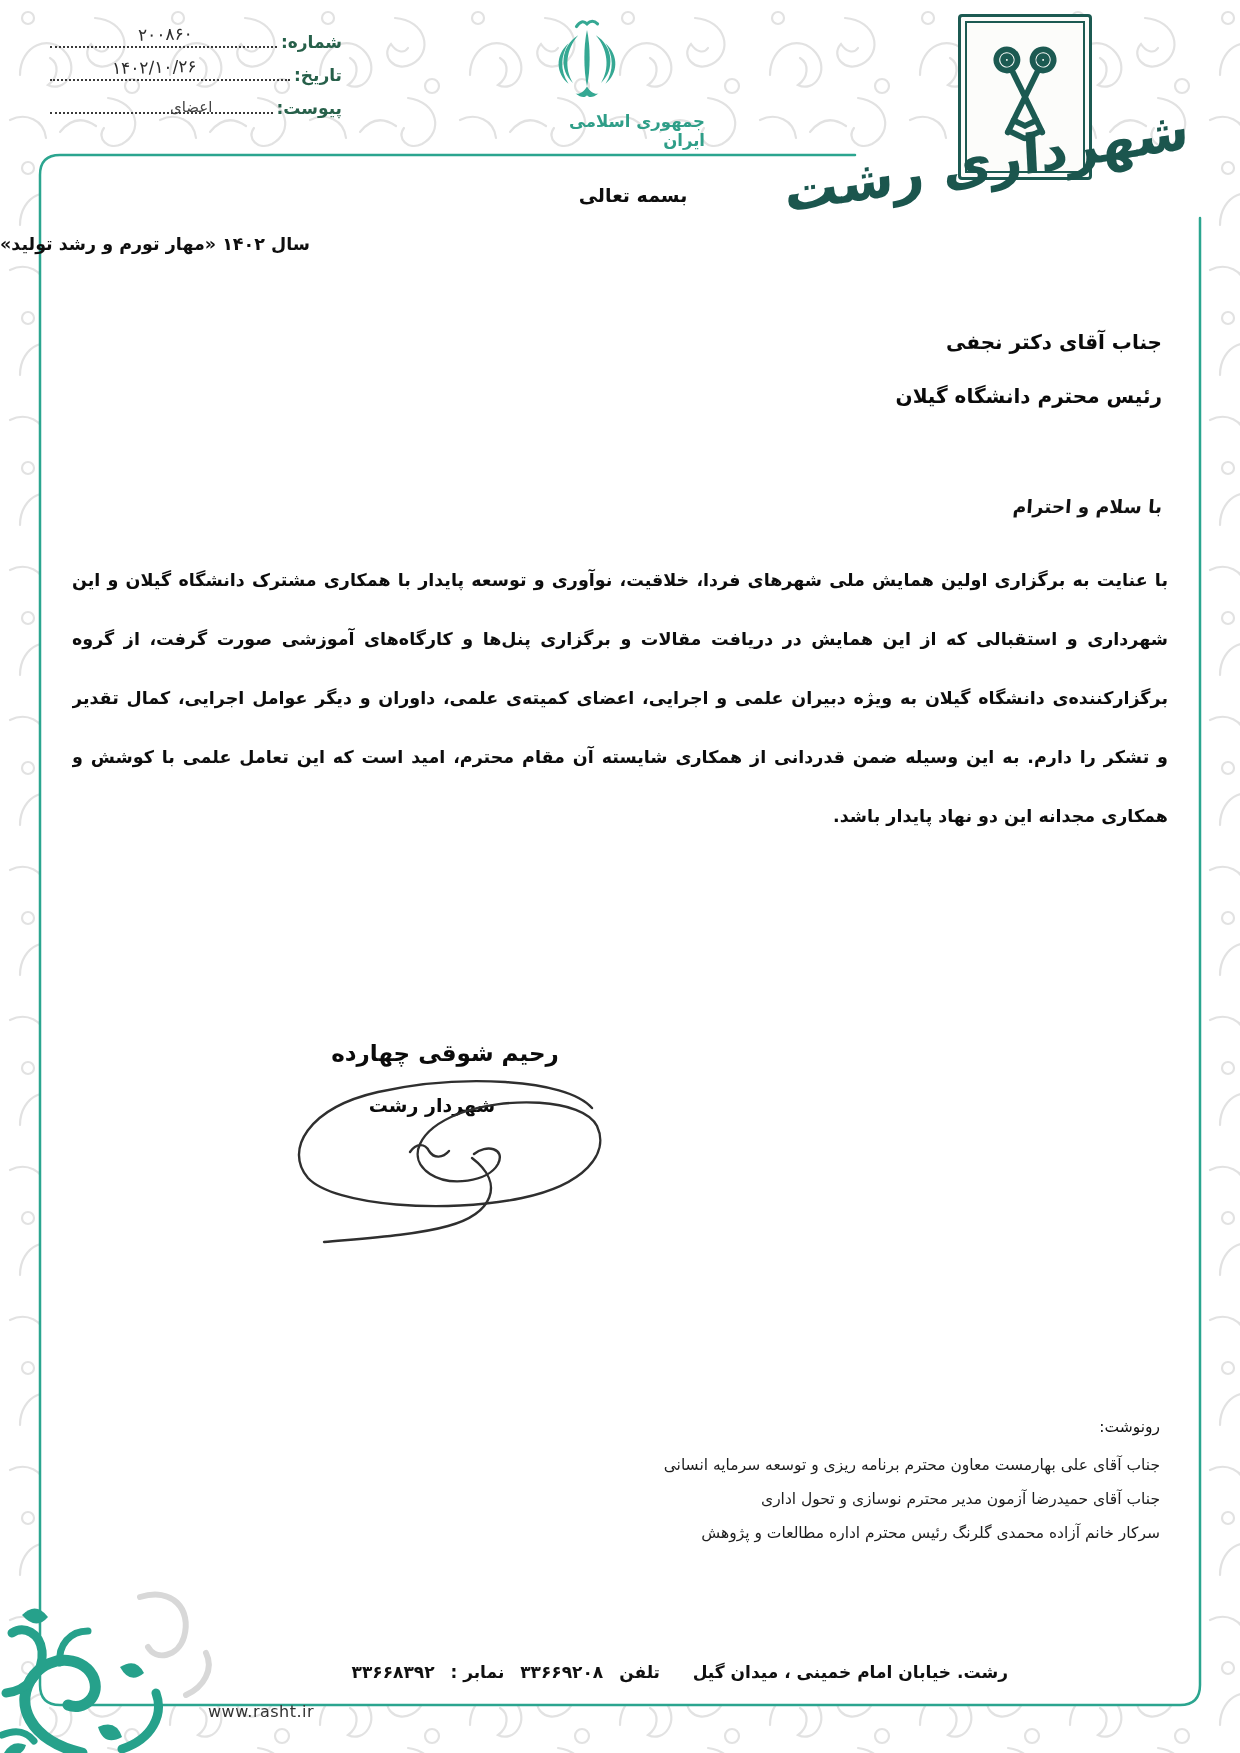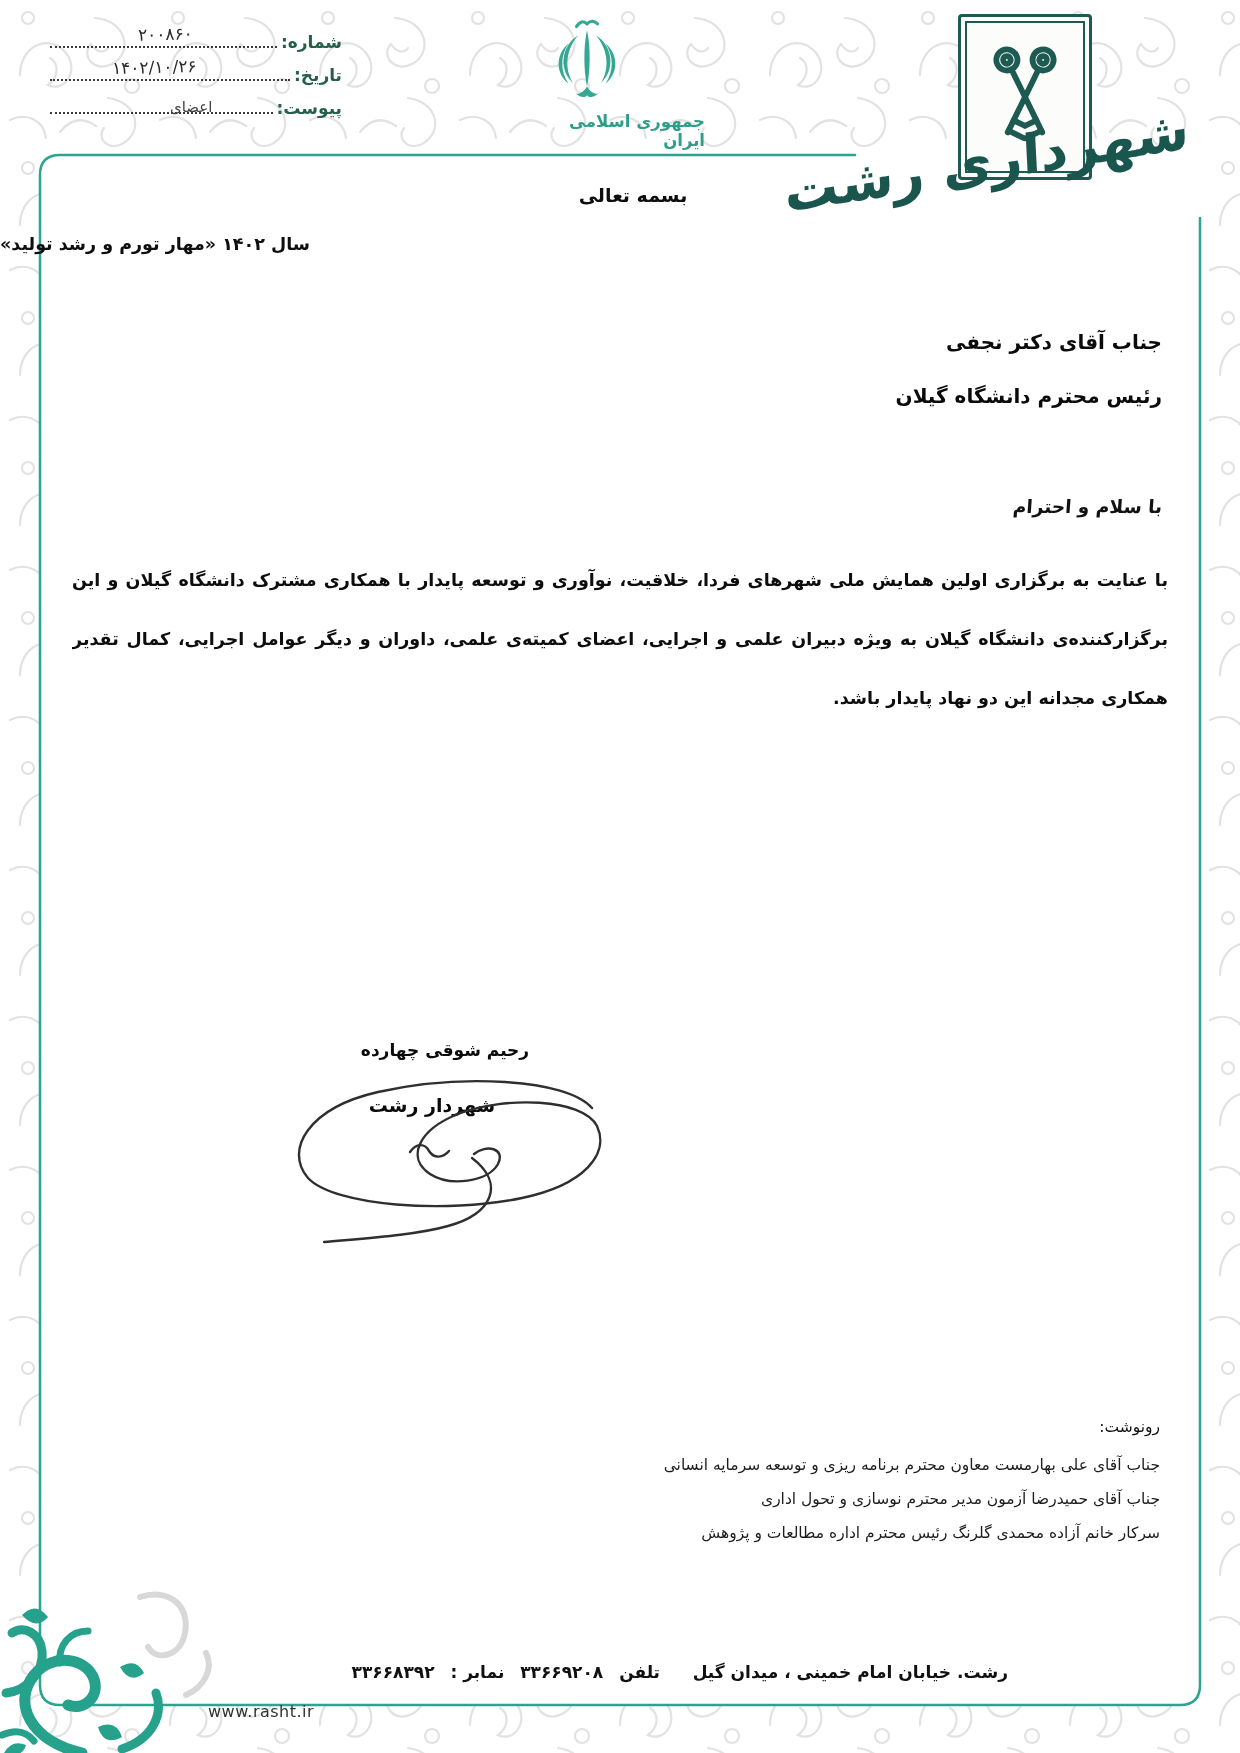--- a/index.html
+++ b/index.html
@@ -57,21 +57,21 @@
 
   
   .body-text { position:absolute; left:72px; top:552px; width:1096px; direction:rtl; }
   .body-line {
     height:59px; line-height:56px; font-size:17.5px; font-weight:bold; color:#0d0d0d;
     text-align:justify; text-align-last:justify; white-space:nowrap; overflow:hidden;
   }
   .body-line.last { text-align-last:right; }
 
   
-  .sig-name  { position:absolute; left:300px; top:1040px; width:290px; text-align:center; font-size:17px; font-weight:bold; color:#0b0b0b; direction:rtl; }
+  .sig-name  { position:absolute; left:300px; top:1040px; width:290px; text-align:center; font-size:23px; font-weight:bold; color:#0b0b0b; direction:rtl; }
   .sig-title { position:absolute; left:317px; top:1094px; width:230px; text-align:center; font-size:19px; font-weight:bold; color:#0b0b0b; direction:rtl; }
   svg.sig-scribble { position:absolute; left:276px; top:1064px; }
 
   
   .cc-block { position:absolute; right:80px; top:1418px; width:640px; text-align:right; direction:rtl; }
   .cc-heading { font-size:15.5px; font-weight:normal; color:#111; margin-bottom:12px; }
   .cc-item { font-size:15.5px; font-weight:400; color:#1d1d1d; line-height:34px; }
 
   
   .footer { position:absolute; left:40px; top:1658px; width:1160px; height:38px; font-size:17px; color:#101010; }
@@ -170,21 +170,23 @@
 
   <div class="bismillah">بسمه تعالی</div>
   <div class="year-slogan">سال ۱۴۰۲ «مهار تورم و رشد تولید»</div>
 
   <div class="recipient-name">جناب آقای دکتر نجفی</div>
   <div class="recipient-title">رئیس محترم دانشگاه گیلان</div>
   <div class="salutation">با سلام و احترام</div>
 
   <div class="body-text">
     <div class="body-line">با عنایت به برگزاری اولین همایش ملی شهرهای فردا، خلاقیت، نوآوری و توسعه پایدار با همکاری مشترک دانشگاه گیلان و این</div>
+    <div class="body-line">شهرداری و استقبالی که از این همایش در دریافت مقالات و برگزاری پنل‌ها و کارگاه‌های آموزشی صورت گرفت، از گروه</div>
     <div class="body-line">برگزارکننده‌ی دانشگاه گیلان به ویژه دبیران علمی و اجرایی، اعضای کمیته‌ی علمی، داوران و دیگر عوامل اجرایی، کمال تقدیر</div>
+    <div class="body-line">و تشکر را دارم.  به این وسیله ضمن قدردانی از همکاری شایسته آن مقام محترم، امید است که این تعامل علمی با کوشش و</div>
     <div class="body-line last">همکاری مجدانه این دو نهاد پایدار باشد.</div>
   </div>
 
   <div class="sig-name">رحیم شوقی چهارده</div>
   <div class="sig-title">شهردار رشت</div>
   <svg class="sig-scribble" width="348" height="186" viewBox="0 0 348 186" aria-hidden="true">
     <g fill="none" stroke="#2f2f2f" stroke-width="2.4" stroke-linecap="round">
       <path d="M316,44 C290,14 182,10 102,28 C32,44 8,86 32,114 C58,142 170,150 246,134 C308,121 334,90 321,62 C307,34 228,32 182,50 C142,66 130,94 154,110 C174,123 212,118 222,100 C230,84 210,80 198,90"></path>
       <path d="M196,94 C230,120 216,150 172,162 C140,171 92,174 48,178"></path>
       <path d="M134,88 c6,-9 15,-9 19,-1 c5,8 14,7 20,0"></path>

